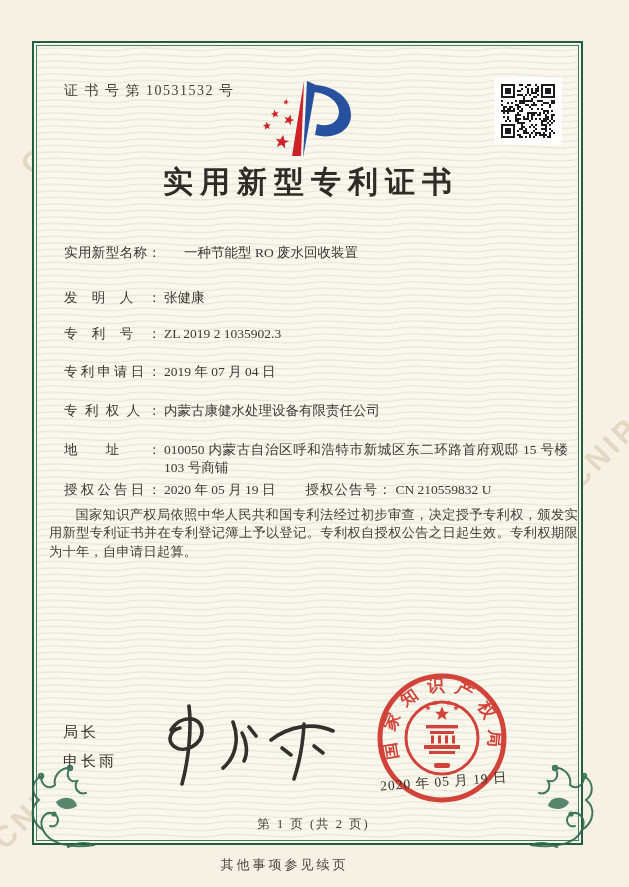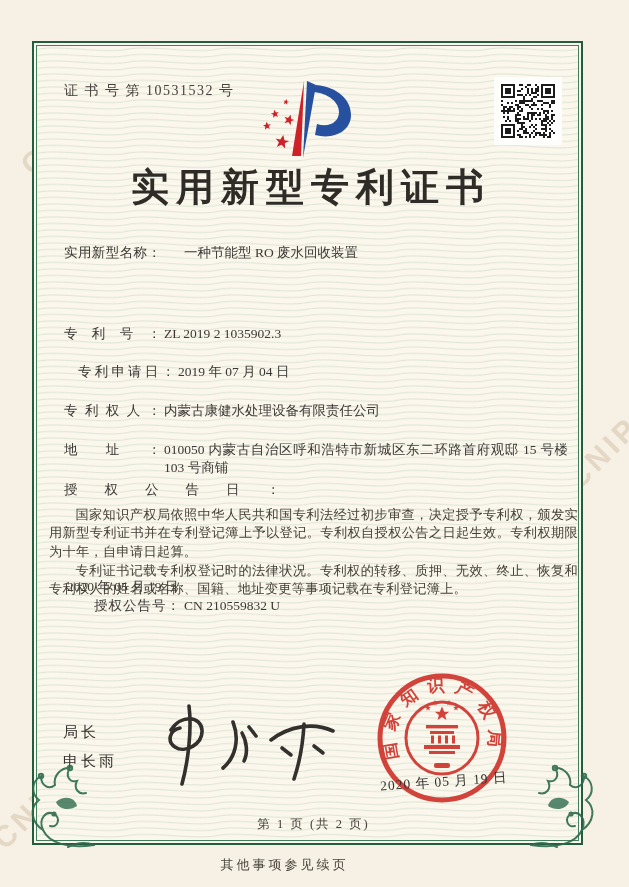--- a/index.html
+++ b/index.html
@@ -33,33 +33,33 @@
   }
   .guilloche{position:absolute;left:37px;top:46px;pointer-events:none;}
   .cert-number{
     position:absolute;left:64px;top:82px;font-size:14px;letter-spacing:1.5px;color:#45403b;
   }
   .logo{position:absolute;left:258px;top:76px;}
   .qr-wrap{position:absolute;left:494px;top:77px;width:68px;height:68px;background:#fdfdfb;
     display:flex;align-items:center;justify-content:center;}
   .cert-title{
     position:absolute;left:32px;top:162px;width:551px;text-align:center;
-    font-size:38px;font-weight:bold;letter-spacing:7px;text-indent:7px;color:#2f2b27;
+    font-size:30px;font-weight:bold;letter-spacing:7px;text-indent:7px;color:#2f2b27;
   }
   .f-row{position:absolute;left:64px;display:flex;font-size:13.5px;line-height:19px;}
   .f-label{flex:0 0 97px;text-align:justify;text-align-last:justify;}
   .f-value{margin-left:3px;}
   .row-name{top:243px;gap:20px;}
   .row-inventor{top:288px;}
   .row-patno{top:324px;}
-  .row-appdate{top:362px;margin-left:14px;}
+  .row-appdate{top:362px;}
   .row-patentee{top:401px;}
   .row-address{top:441px;line-height:17.5px;}
   .row-address .f-value{width:404px;text-align:justify;}
-  .row-grant{top:480px;flex-direction:column;}
+  .row-grant{top:480px;}
   .grant-pair2{margin-left:30px;display:flex;}
   .grant-pair2 .g2-label{letter-spacing:1px;}
   .paragraphs{
     position:absolute;left:49px;top:506px;width:529px;
     font-size:13.2px;line-height:18.3px;text-align:justify;color:#454139;letter-spacing:0.3px;
   }
   .paragraphs p{margin:0 0 1px 0;text-indent:2em;}
   .signatory{
     position:absolute;left:63px;top:717px;
     font-family:"Liberation Sans","DejaVu Sans",sans-serif;
@@ -350,20 +350,24 @@
         </g>
     </svg>
   </div>
 
   <div class="cert-title">实用新型专利证书</div>
 
   <div class="f-row row-name">
     <span class="f-label">实用新型名称：</span>
     <span class="f-value">一种节能型 RO 废水回收装置</span>
   </div>
+  <div class="f-row row-inventor">
+    <span class="f-label">发明人：</span>
+    <span class="f-value">张健康</span>
+  </div>
   <div class="f-row row-patno">
     <span class="f-label">专利号：</span>
     <span class="f-value">ZL 2019 2 1035902.3</span>
   </div>
   <div class="f-row row-appdate">
     <span class="f-label">专利申请日：</span>
     <span class="f-value">2019 年 07 月 04 日</span>
   </div>
   <div class="f-row row-patentee">
     <span class="f-label">专利权人：</span>
@@ -377,21 +381,20 @@
     <span class="f-label">授权公告日：</span>
     <span class="f-value">2020 年 05 月 19 日</span>
     <span class="grant-pair2">
       <span class="g2-label">授权公告号：</span>
       <span class="f-value">CN 210559832 U</span>
     </span>
   </div>
 
   <div class="paragraphs">
     <p>国家知识产权局依照中华人民共和国专利法经过初步审查，决定授予专利权，颁发实用新型专利证书并在专利登记簿上予以登记。专利权自授权公告之日起生效。专利权期限为十年，自申请日起算。</p>
-    <p>专利证书记载专利权登记时的法律状况。专利权的转移、质押、无效、终止、恢复和专利权人的姓名或名称、国籍、地址变更等事项记载在专利登记簿上。</p>
   </div>
 
   <div class="signatory">
     <div>局长</div>
     <div>申长雨</div>
   </div>
 
   <svg class="signature" width="195" height="88" viewBox="0 0 195 88">
     <g fill="none" stroke="#23201d" stroke-width="3.6" stroke-linecap="round" stroke-linejoin="round" opacity="0.92">
       <path d="M26,30 C36,14 56,16 57,30 C58,44 40,54 30,47 C22,42 24,30 35,28"></path>

